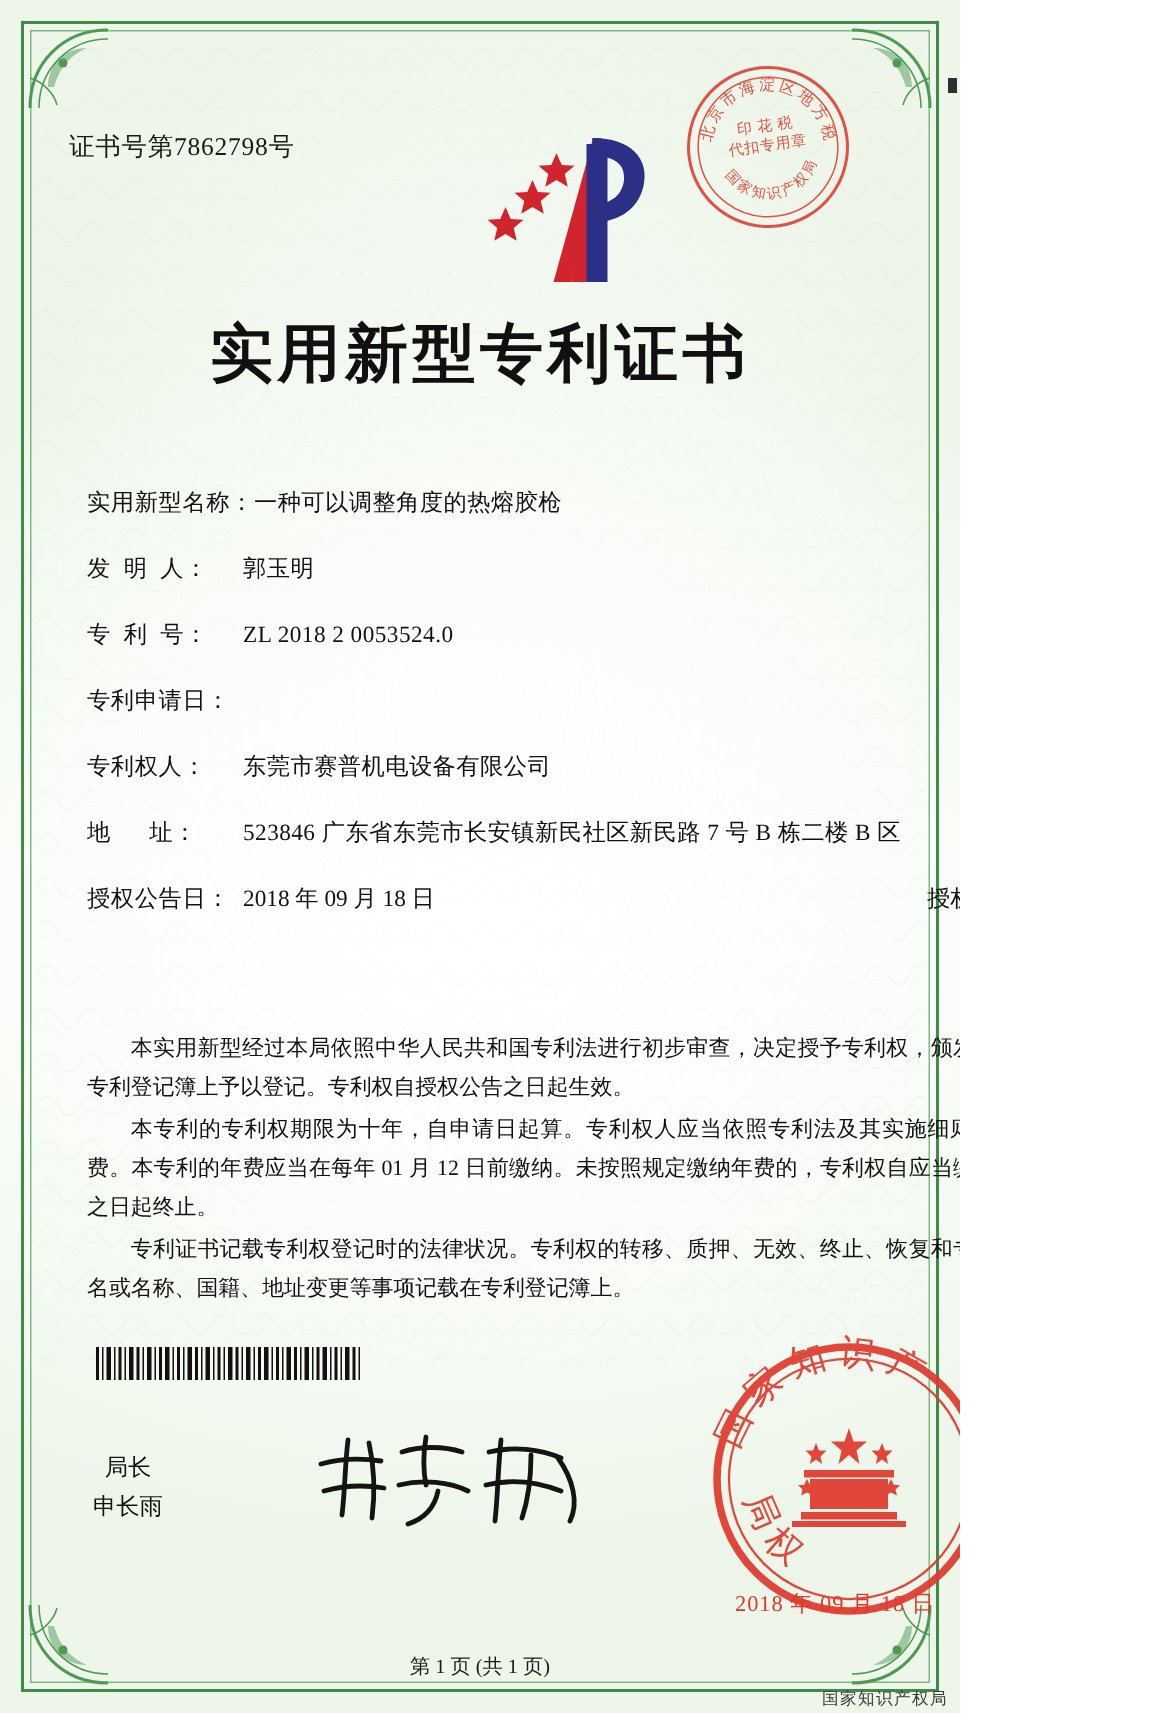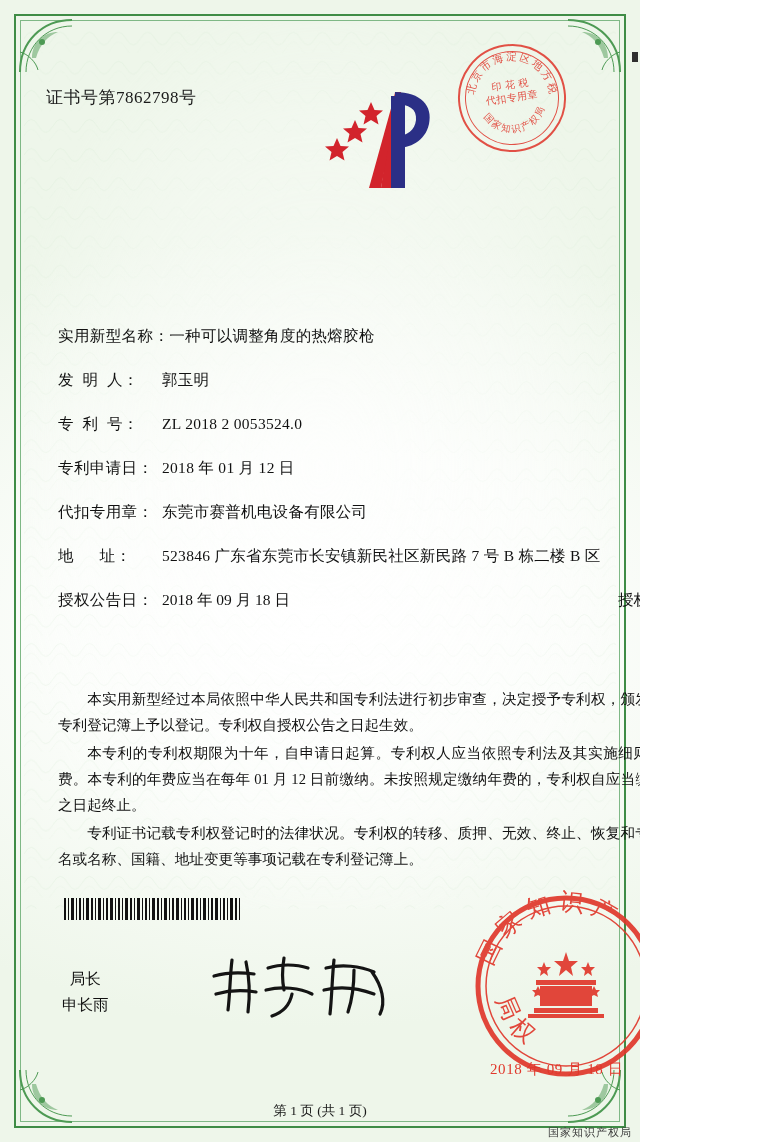--- a/index.html
+++ b/index.html
@@ -332,40 +332,40 @@
       <text font-size="9.5" fill="#e03a2f" font-family="Liberation Serif, serif" letter-spacing="1.6">
         <textPath href="#dutyArcBottom" startOffset="14%">国家知识产权局</textPath>
       </text>
     </svg>
     <div class="center-text">
       <div>印 花 税</div>
       <div>代扣专用章</div>
     </div>
   </div>
 
+  <div class="main-title">实用新型专利证书</div>
 
   <div class="fields">
     <div class="field-row">
       <div class="field-label">实用新型名称：</div>
       <div class="field-value">一种可以调整角度的热熔胶枪</div>
     </div>
     <div class="field-row">
       <div class="field-label">发  明  人：</div>
       <div class="field-value">郭玉明</div>
     </div>
     <div class="field-row">
       <div class="field-label">专  利  号：</div>
       <div class="field-value">ZL 2018 2 0053524.0</div>
     </div>
     <div class="field-row">
       <div class="field-label">专利申请日：</div>
-      <div class="field-value">2018 年 01 月 12 日</div>
-    </div>
-    <div class="field-row">
-      <div class="field-label">代扣专用章：</div>
+    </div>
+    <div class="field-row">
+      <div class="field-label">专利权人：</div>
       <div class="field-value">东莞市赛普机电设备有限公司</div>
     </div>
     <div class="field-row">
       <div class="field-label">地      址：</div>
       <div class="field-value">523846 广东省东莞市长安镇新民社区新民路 7 号 B 栋二楼 B 区</div>
     </div>
     <div class="field-row two-col">
       <div class="field-label">授权公告日：</div>
       <div class="col2-value">2018 年 09 月 18 日</div>
       <div class="col2-label">授权公告号：</div>

